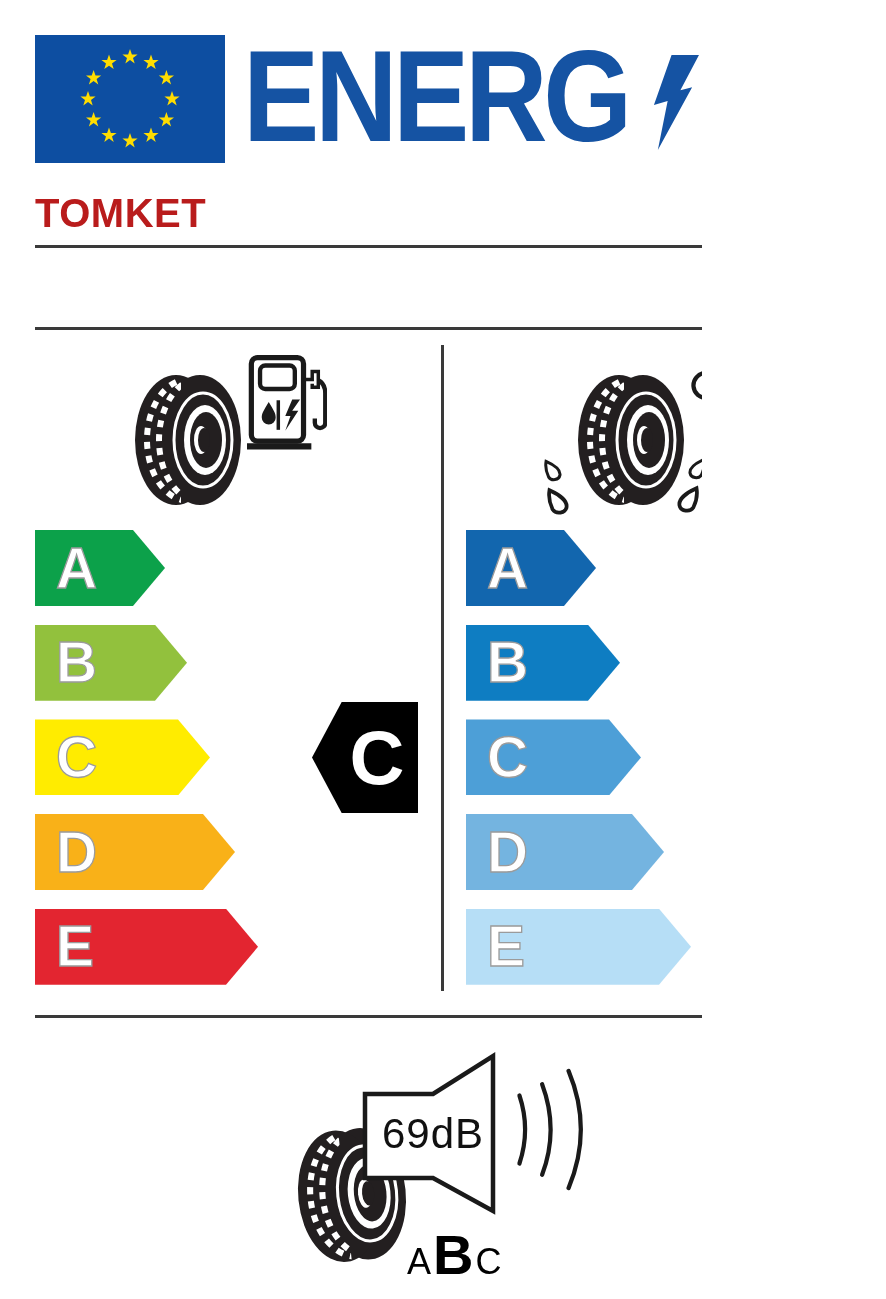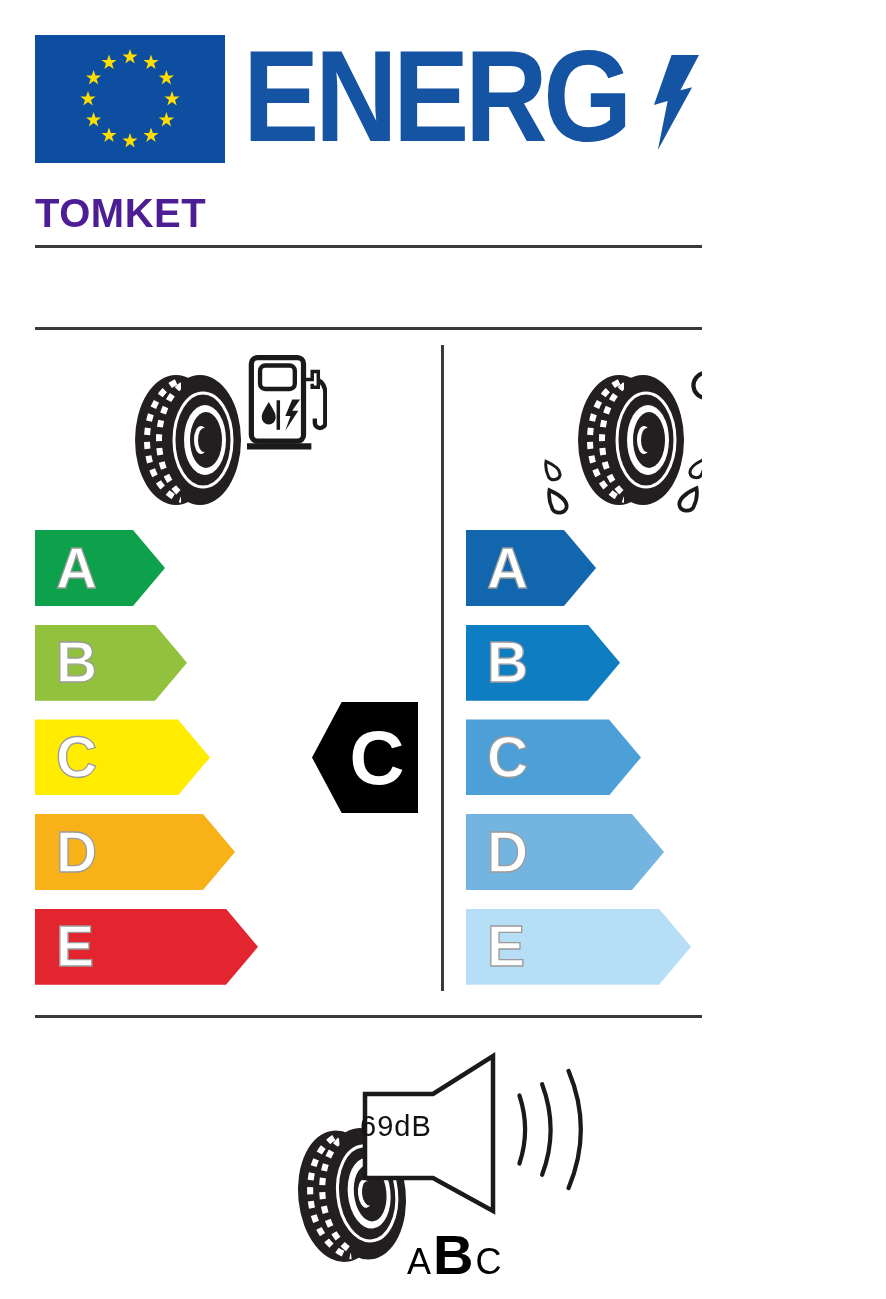--- a/index.html
+++ b/index.html
@@ -5,21 +5,21 @@
   html,body{margin:0;padding:0;background:#fff;}
   .label{position:relative;width:702px;height:1299px;background:#fff;overflow:hidden;
          font-family:"Liberation Sans","DejaVu Sans",sans-serif;}
 
   
   .flag{position:absolute;left:35px;top:35px;width:190px;height:128px;}
   .energ-text{position:absolute;left:243px;top:46px;font-size:130px;font-weight:bold;
               letter-spacing:-5px;line-height:0.78;transform:scaleX(0.88);transform-origin:left top;
               white-space:nowrap;}
   .bolt{position:absolute;left:648px;top:55px;width:53px;height:96px;}
-  .brand{position:absolute;left:35px;top:191px;font-size:40px;font-weight:bold;color:#4c1d95;
+  .brand{position:absolute;left:35px;top:191px;font-size:40px;font-weight:bold;color:#b91c1c;
          letter-spacing:0.5px;}
 
   .hline{position:absolute;left:35px;width:816px;height:2.5px;background:#3a3a3a;}
   .hl1{top:245px}.hl2{top:327px}.hl3{top:1015px}
   .vline{position:absolute;left:441px;top:345px;width:2.5px;height:646px;background:#3a3a3a;}
 
   
   .ic{position:absolute;}
 
   
@@ -35,21 +35,21 @@
   .ww0{width:130px}.ww1{width:154px}.ww2{width:175px}.ww3{width:198px}.ww4{width:225px}
 
   
   .indicator{position:absolute;background:#000;display:flex;align-items:center;justify-content:center;
              clip-path:polygon(28% 0,100% 0,100% 100%,28% 100%,0 50%);}
   .ind-fuel{left:312px;top:702px;width:106px;height:111px;}
   .ind-wet{left:710px;top:607px;width:110px;height:113px;}
   .ind-ltr{color:#fff;font-weight:bold;font-size:76px;line-height:1;padding-left:24px;}
 
   
-  .db-text{position:absolute;left:360px;top:1110px;font-size:29px;color:#111;letter-spacing:1px;}
+  .db-text{position:absolute;left:382px;top:1110px;font-size:42px;color:#111;letter-spacing:1px;}
   .abc{position:absolute;left:407px;top:1222px;display:flex;align-items:baseline;color:#000;}
   .abc .n-a{font-size:36px;}
   .abc .n-b{font-size:56px;font-weight:bold;margin:0 2px;}
   .abc .n-c{font-size:36px;}
 </style>
 </head>
 <body>
 
 <div class="label">
 

